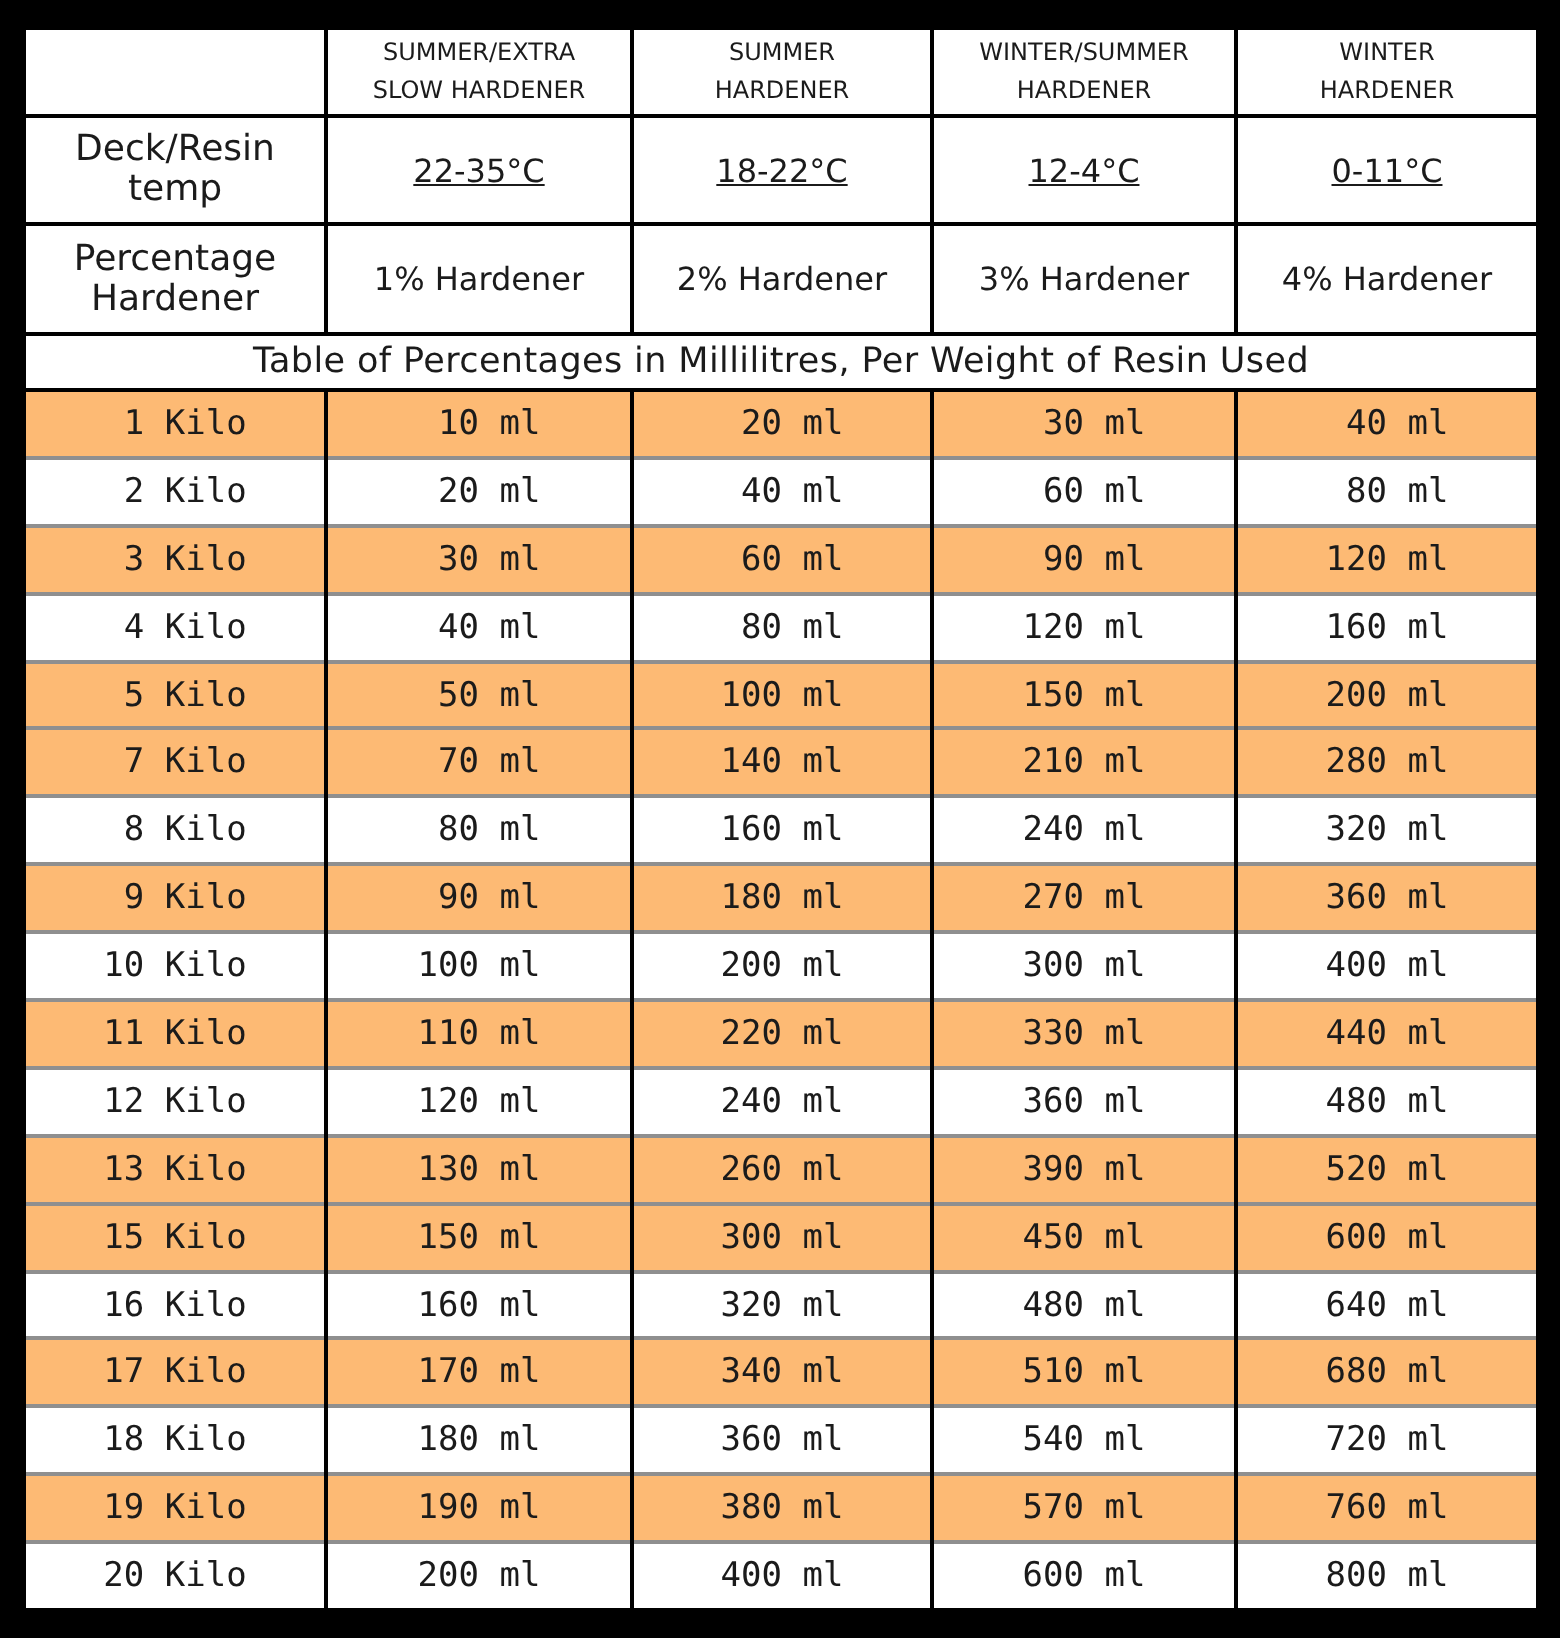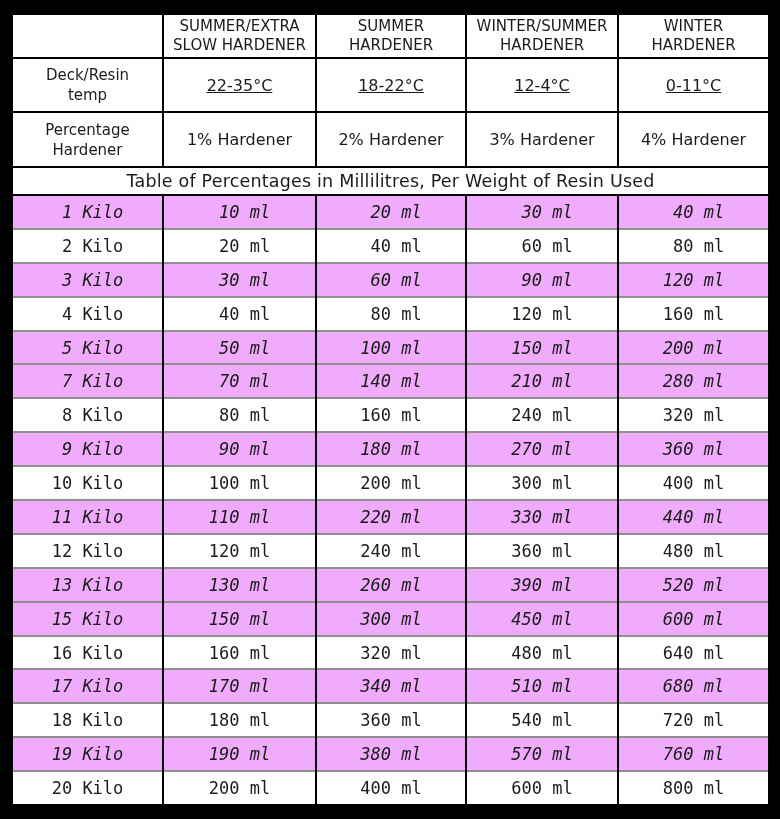--- a/index.html
+++ b/index.html
@@ -25,45 +25,45 @@
     padding:0;
     overflow:hidden;
   }
   thead th, thead td { border:2px solid #000000; }
   tr.r-colhead { height:44px; }
   tr.r-temp    { height:54px; }
   tr.r-pct     { height:55px; }
   tr.r-title   { height:28px; }
   tr.r-usage   { height:52px; }
   .col-head {
-    font-size:15px;
+    font-size:12px;
     line-height:19px;
     white-space:pre-line;
   }
   .row-label {
-    font-size:15px;
+    font-size:18px;
     line-height:20px;
     white-space:pre-line;
     text-align:center;
   }
   .temp-val { font-size:16px;text-decoration:underline; }
   .pct-val  { font-size:16px;border-radius:15px; }
   .span-title { font-size:17.5px; letter-spacing:0.2px; }
   .usage-val  { font-size:16px; }
   tbody td {
     border-left:2px solid #000000;
     border-right:2px solid #000000;
     border-top:2px solid #8f8f8f;
     font-family:"DejaVu Sans Mono","Liberation Mono",monospace;
     font-size:17px;
     height:26px;
     background:#ffffff;
   }
   tbody tr:first-child td { border-top:2px solid #000000; }
-  tbody tr.stripe td { background:#f0abfc;font-style:italic; }
+  tbody tr.stripe td { background:#fdba74; }
   .num  { display:inline-block; text-align:right; white-space:pre; }
   .num-2 { width:2ch; }
   .num-3 { width:3ch; }
   .unit { display:inline-block; margin-left:1ch; text-align:left; }
 </style>
 </head>
 <body>
 
 <div class="frame">
   <table>

